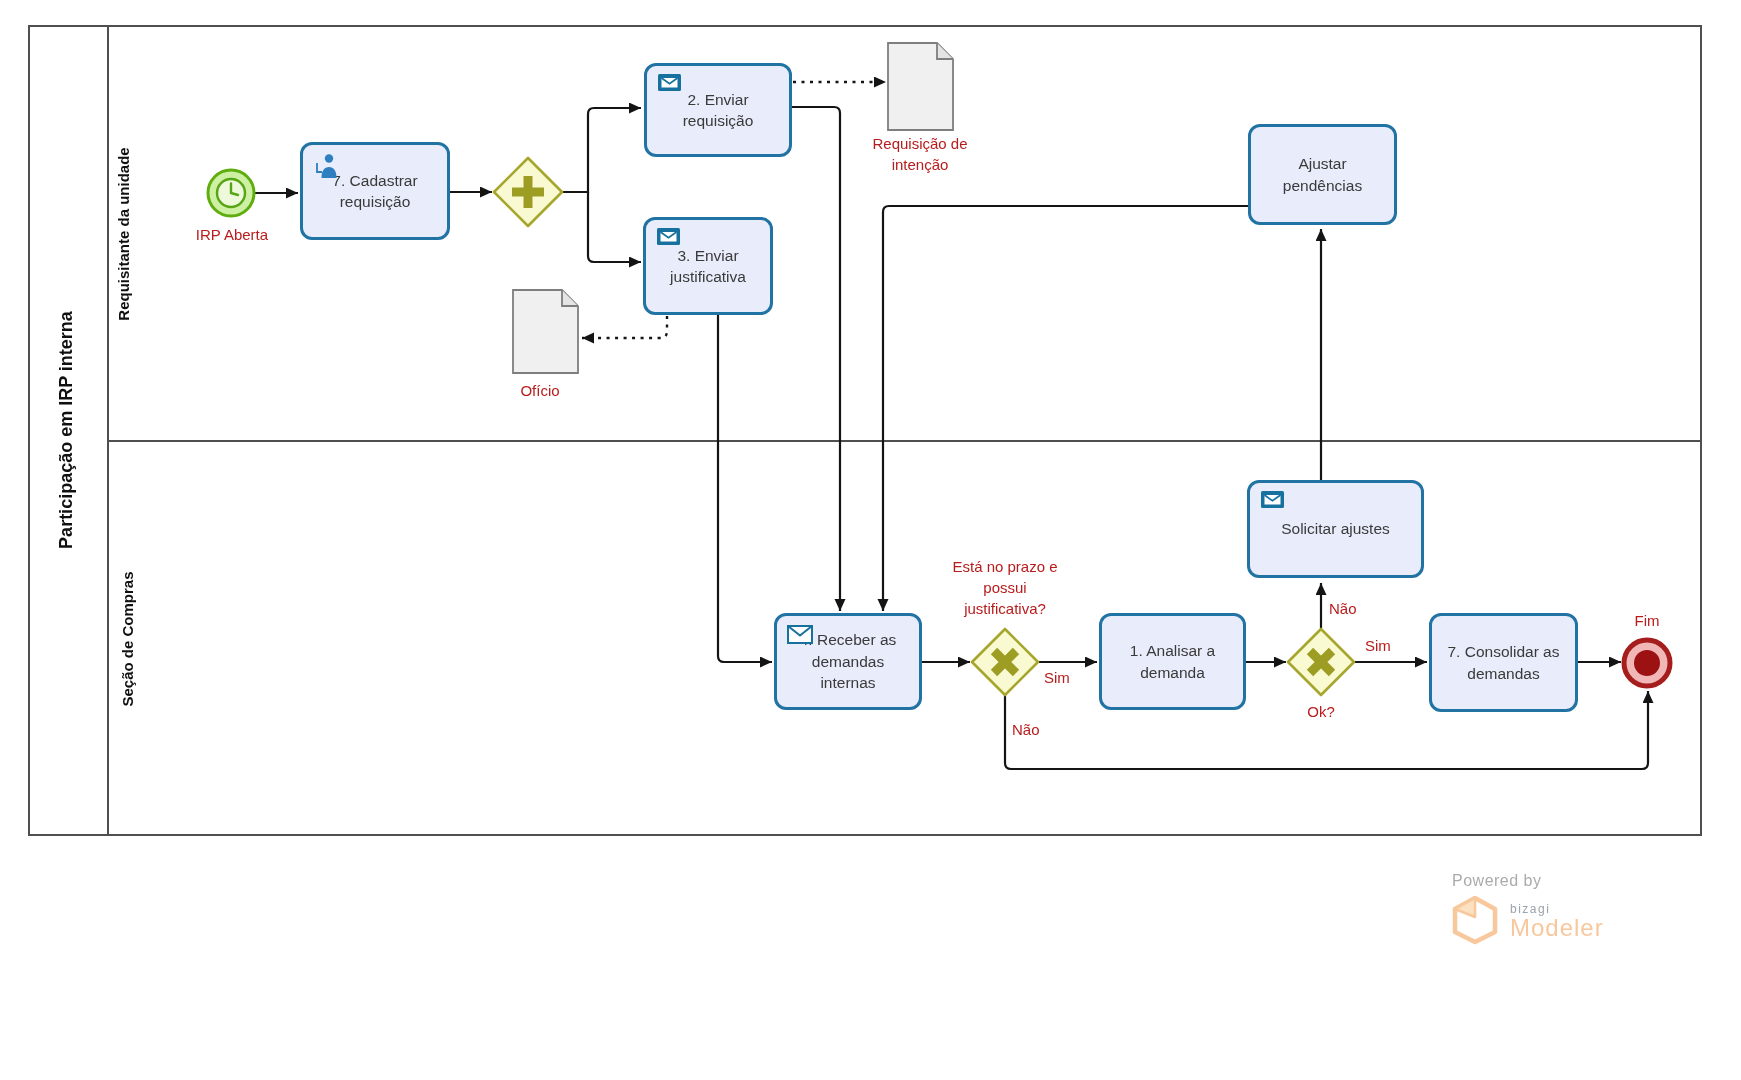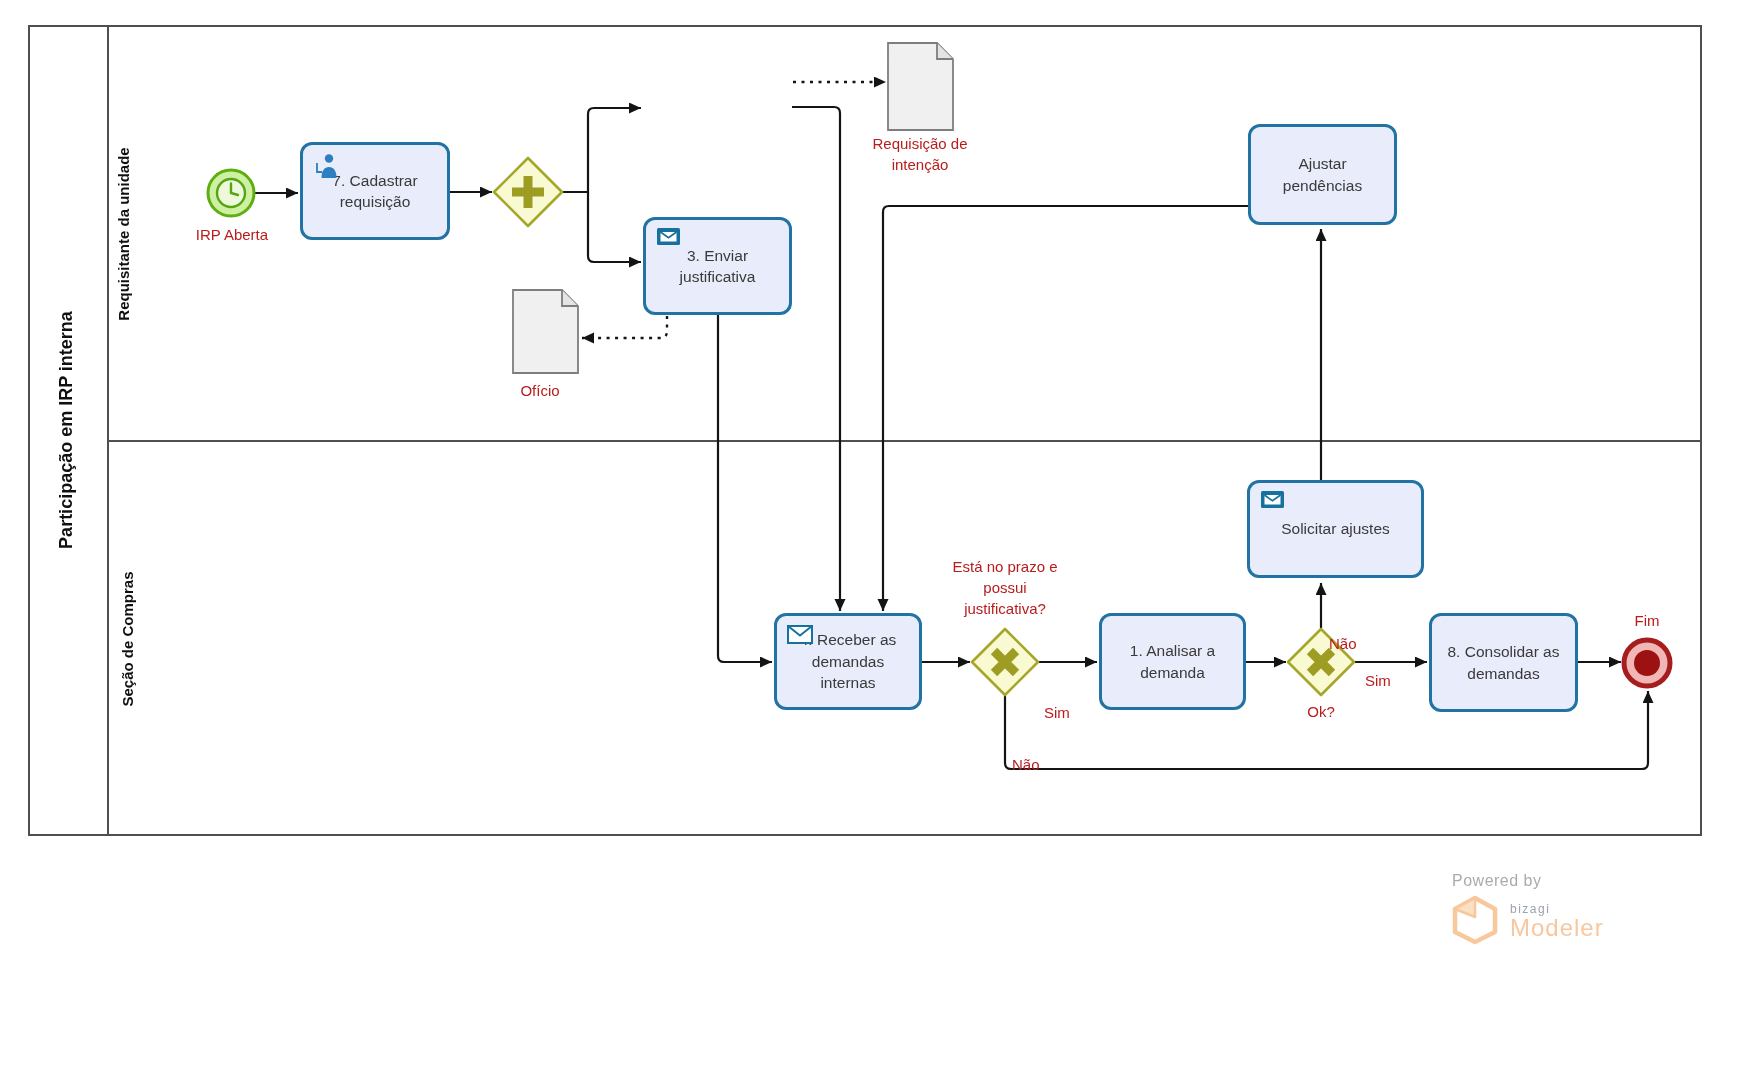--- a/index.html
+++ b/index.html
@@ -21,21 +21,21 @@
   
   .task { position:absolute; box-sizing:border-box; background:#e9edfb;
           border:3px solid #2173a3; border-radius:12px;
           display:flex; align-items:center; justify-content:center;
           text-align:center; font-size:15.5px; color:#3a3a3a; line-height:1.38;
           padding:4px 10px; }
   .task .icon { position:absolute; top:8px; left:11px; }
 
   
   .lbl { position:absolute; text-align:center; font-size:15px; color:#b91c1c; line-height:1.4; }
-  .lbl.edge { text-align:left;margin-top:35px; }
+  .lbl.edge { text-align:left; }
 
   svg.layer { position:absolute; left:0; top:0; }
 
   
   .brand { position:absolute; left:1452px; top:872px; }
   .brand .powered { font-size:16px; color:#ababab; letter-spacing:0.5px; }
   .brand .row { display:flex; align-items:center; margin-top:5px; }
   .brand .col { margin-left:12px; }
   .brand .bz { font-size:12px; color:#9aa2aa; letter-spacing:1.5px; }
   .brand .modeler { font-size:24px; color:#f8c79c; letter-spacing:1px; margin-top:-2px; }
@@ -123,22 +123,32 @@
     <span class="icon">
       <svg width="25" height="26" viewBox="0 0 25 26">
         <path d="M3,10 v9 h5" fill="none" stroke="#2e7fc0" stroke-width="1.8"></path>
         <circle cx="15" cy="5.5" r="4.2" fill="#2e7fc0"></circle>
         <path d="M7.5,25 c0,-7.5 3,-11 7.5,-11 c4.5,0 7.5,3.5 7.5,11 z" fill="#2e7fc0"></path>
       </svg>
     </span>
     <span>7. Cadastrar requisição</span>
   </div>
 
-
-  <div class="task" style="left:643px; top:217px; width:149px; height:98px;">
+  <div class="task" style="left:644px; top:63px; width:148px; height:94px;">
+    <span class="icon">
+      <svg width="23" height="17" viewBox="0 0 23 17">
+        <rect width="23" height="17" rx="1.5" fill="#16719f"></rect>
+        <rect x="3.5" y="4" width="16" height="9.5" fill="#ffffff"></rect>
+        <path d="M3.5,4 L11.5,9.8 L19.5,4" fill="none" stroke="#16719f" stroke-width="1.7"></path>
+      </svg>
+    </span>
+    <span>2. Enviar requisição</span>
+  </div>
+
+  <div class="task" style="left:643px; top:217px; width:130px; height:98px;">
     <span class="icon">
       <svg width="23" height="17" viewBox="0 0 23 17">
         <rect width="23" height="17" rx="1.5" fill="#16719f"></rect>
         <rect x="3.5" y="4" width="16" height="9.5" fill="#ffffff"></rect>
         <path d="M3.5,4 L11.5,9.8 L19.5,4" fill="none" stroke="#16719f" stroke-width="1.7"></path>
       </svg>
     </span>
     <span>3. Enviar justificativa</span>
   </div>
 
@@ -150,21 +160,21 @@
       </svg>
     </span>
     <span>4. Receber as demandas internas</span>
   </div>
 
   <div class="task" style="left:1099px; top:613px; width:147px; height:97px;">
     <span>1. Analisar a demanda</span>
   </div>
 
   <div class="task" style="left:1429px; top:613px; width:149px; height:99px;">
-    <span>8. Consolidar as demandas</span>
+    <span>7. Consolidar as demandas</span>
   </div>
 
   <div class="task" style="left:1248px; top:124px; width:149px; height:101px;">
     <span>Ajustar pendências</span>
   </div>
 
   <div class="task" style="left:1247px; top:480px; width:177px; height:98px;">
     <span class="icon">
       <svg width="23" height="17" viewBox="0 0 23 17">
         <rect width="23" height="17" rx="1.5" fill="#16719f"></rect>

